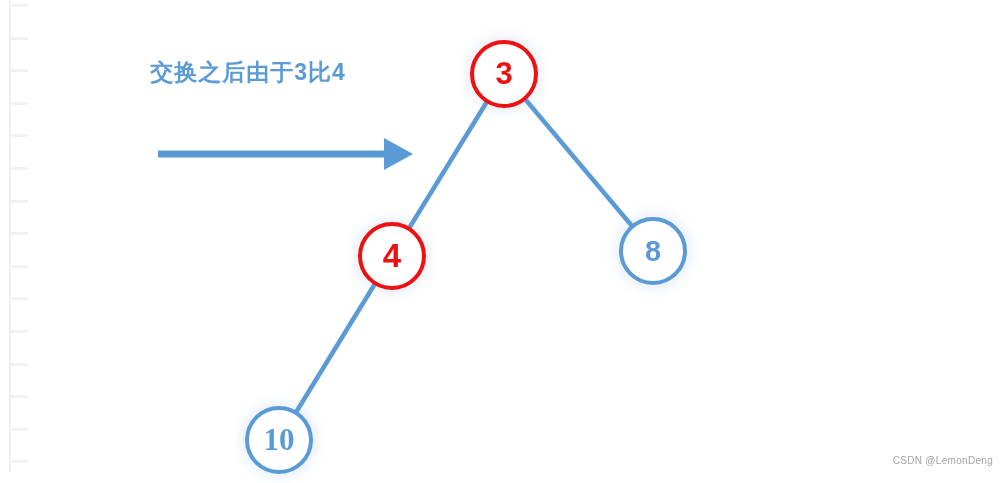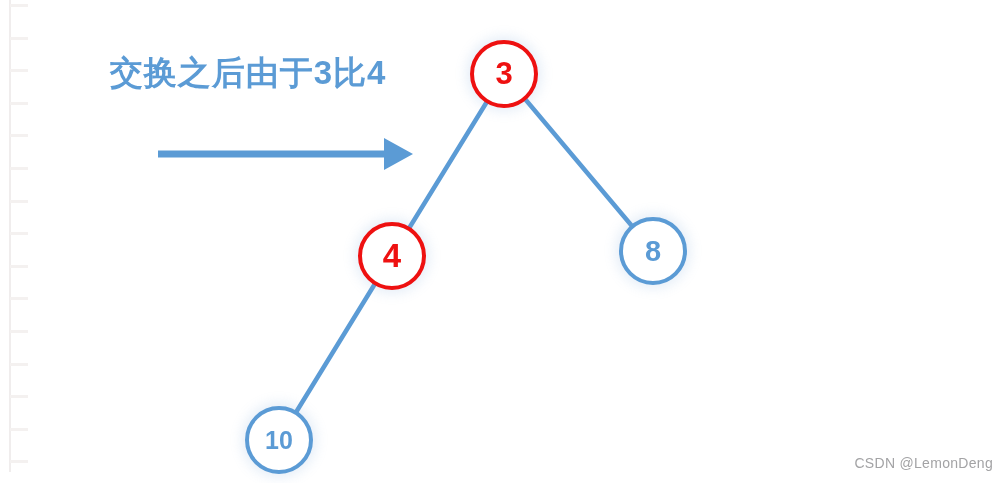--- a/index.html
+++ b/index.html
@@ -28,21 +28,21 @@
   }
 
   
   .annotation {
     position: absolute;
     left: 78px; top: 50px;
     width: 340px;
     text-align: center;
     color: var(--accent-blue);
     font-weight: bold;
-    font-size: 33px;
+    font-size: 23px;
     line-height: 45px;
     letter-spacing: 1px;
     white-space: nowrap;
   }
 
   
   svg.diagram {
     position: absolute;
     left: 0; top: 0;
     width: 1001px; height: 483px;
@@ -61,28 +61,28 @@
     align-items: center;
     justify-content: center;
     font-weight: 600;
     box-shadow: 0 0 12px 4px rgba(120, 165, 215, 0.18);
   }
   .node--red  { border: 4px solid var(--highlight-red); color: var(--highlight-red); }
   .node--blue { border: 4px solid var(--accent-blue);  color: var(--accent-blue); }
   .node--n3  { left: 470px; top: 40px;  font-size: 31px; }
   .node--n4  { left: 358px; top: 222px; font-size: 33px; }
   .node--n8  { left: 619px; top: 217px; font-size: 29px; }
-  .node--n10 { left: 245px; top: 406px; font-size: 25px; }
+  .node--n10 { left: 245px; top: 406px; font-size: 31px; font-family: Liberation Serif, serif; }
 
   
   .watermark {
     position: absolute;
     right: 8px; top: 455px;
     color: #a3a3a5;
-    font-size: 14px;
+    font-size: 10px;
     letter-spacing: 0.3px;
   }
 </style>
 </head>
 <body style="--accent-blue: #5b9bd5; --highlight-red: #ee1111;">
 
 <div class="ruler-line"></div>
 <div id="ruler-ticks">
     <div class="ruler-tick" style="top: 4px;"></div>
     <div class="ruler-tick" style="top: 36.6px;"></div>

